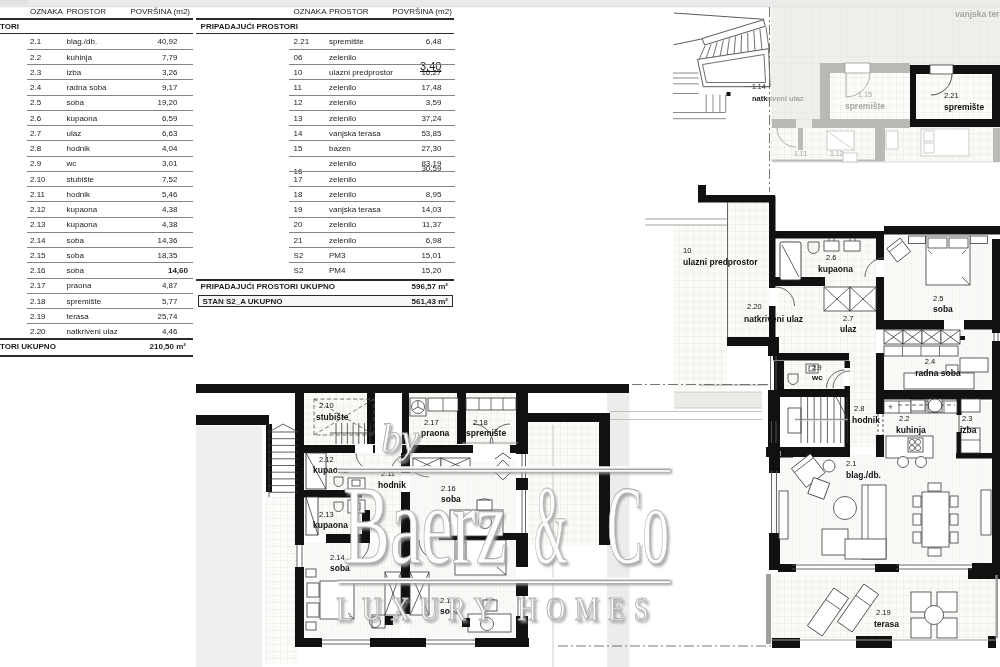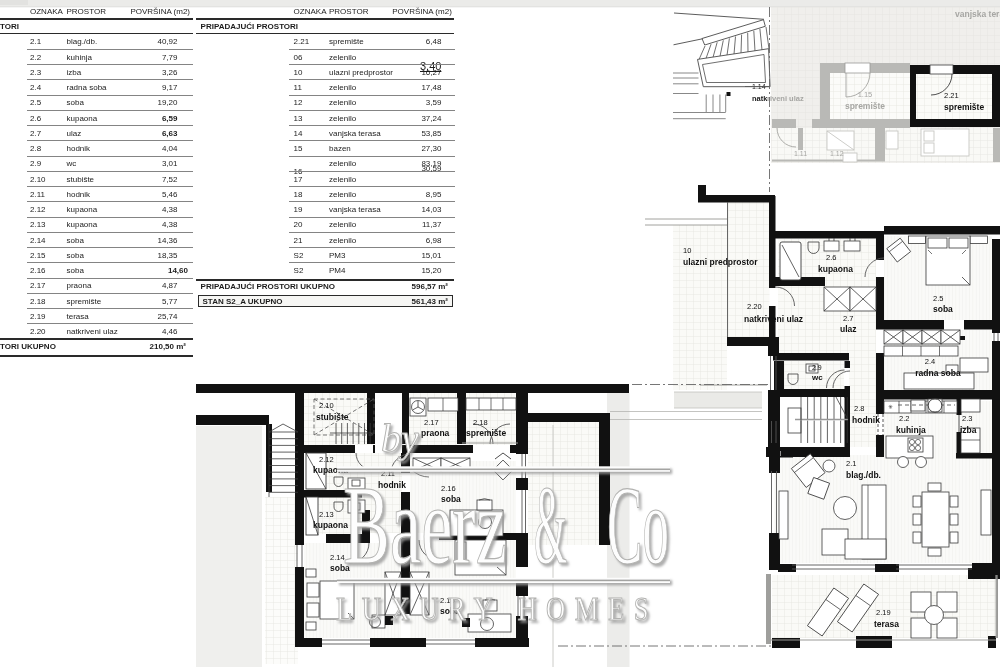--- a/index.html
+++ b/index.html
@@ -555,25 +555,25 @@
     <div style="position:absolute;left:30px;top:84.09px;font-size:8px;font-weight:400;line-height:8px;white-space:nowrap;">2.4</div>
     <div style="position:absolute;left:66.5px;top:84.09px;font-size:8px;font-weight:400;line-height:8px;white-space:nowrap;">radna soba</div>
     <div style="position:absolute;right:822.5px;top:84.09px;font-size:8px;font-weight:400;line-height:8px;white-space:nowrap;">9,17</div>
     <div style="position:absolute;left:27px;top:94.65px;width:165.5px;height:1px;background:#848484;"></div>
     <div style="position:absolute;left:30px;top:99.34px;font-size:8px;font-weight:400;line-height:8px;white-space:nowrap;">2.5</div>
     <div style="position:absolute;left:66.5px;top:99.34px;font-size:8px;font-weight:400;line-height:8px;white-space:nowrap;">soba</div>
     <div style="position:absolute;right:822.5px;top:99.34px;font-size:8px;font-weight:400;line-height:8px;white-space:nowrap;">19,20</div>
     <div style="position:absolute;left:27px;top:109.9px;width:165.5px;height:1px;background:#848484;"></div>
     <div style="position:absolute;left:30px;top:114.59px;font-size:8px;font-weight:400;line-height:8px;white-space:nowrap;">2.6</div>
     <div style="position:absolute;left:66.5px;top:114.59px;font-size:8px;font-weight:400;line-height:8px;white-space:nowrap;">kupaona</div>
-    <div style="position:absolute;right:822.5px;top:114.59px;font-size:8px;font-weight:700;line-height:8px;white-space:nowrap;">6,59</div>
+    <div style="position:absolute;right:822.5px;top:114.59px;font-size:8px;font-weight:400;line-height:8px;white-space:nowrap;">6,59</div>
     <div style="position:absolute;left:27px;top:125.15px;width:165.5px;height:1px;background:#848484;"></div>
     <div style="position:absolute;left:30px;top:129.84px;font-size:8px;font-weight:400;line-height:8px;white-space:nowrap;">2.7</div>
     <div style="position:absolute;left:66.5px;top:129.84px;font-size:8px;font-weight:400;line-height:8px;white-space:nowrap;">ulaz</div>
-    <div style="position:absolute;right:822.5px;top:129.84px;font-size:8px;font-weight:700;line-height:8px;white-space:nowrap;">6,63</div>
+    <div style="position:absolute;right:822.5px;top:129.84px;font-size:8px;font-weight:400;line-height:8px;white-space:nowrap;">6,63</div>
     <div style="position:absolute;left:27px;top:140.4px;width:165.5px;height:1px;background:#848484;"></div>
     <div style="position:absolute;left:30px;top:145.09px;font-size:8px;font-weight:400;line-height:8px;white-space:nowrap;">2.8</div>
     <div style="position:absolute;left:66.5px;top:145.09px;font-size:8px;font-weight:400;line-height:8px;white-space:nowrap;">hodnik</div>
     <div style="position:absolute;right:822.5px;top:145.09px;font-size:8px;font-weight:400;line-height:8px;white-space:nowrap;">4,04</div>
     <div style="position:absolute;left:27px;top:155.65px;width:165.5px;height:1px;background:#848484;"></div>
     <div style="position:absolute;left:30px;top:160.34px;font-size:8px;font-weight:400;line-height:8px;white-space:nowrap;">2.9</div>
     <div style="position:absolute;left:66.5px;top:160.34px;font-size:8px;font-weight:400;line-height:8px;white-space:nowrap;">wc</div>
     <div style="position:absolute;right:822.5px;top:160.34px;font-size:8px;font-weight:400;line-height:8px;white-space:nowrap;">3,01</div>
     <div style="position:absolute;left:27px;top:170.9px;width:165.5px;height:1px;background:#848484;"></div>
     <div style="position:absolute;left:30px;top:175.59px;font-size:8px;font-weight:400;line-height:8px;white-space:nowrap;">2.10</div>

